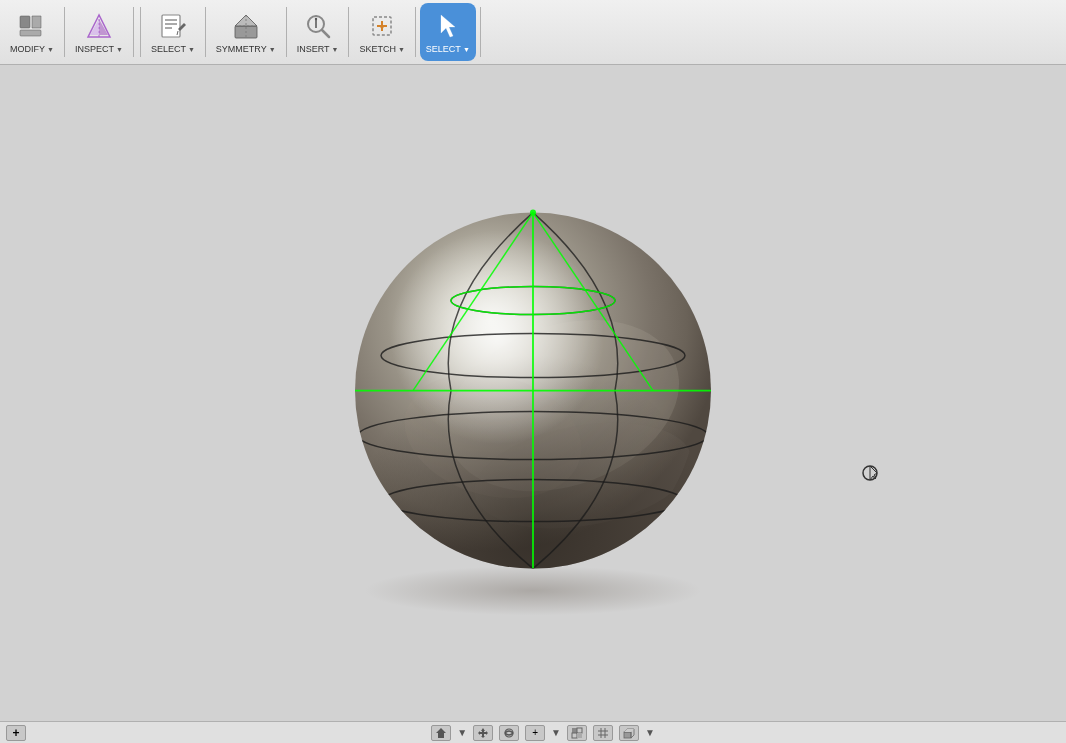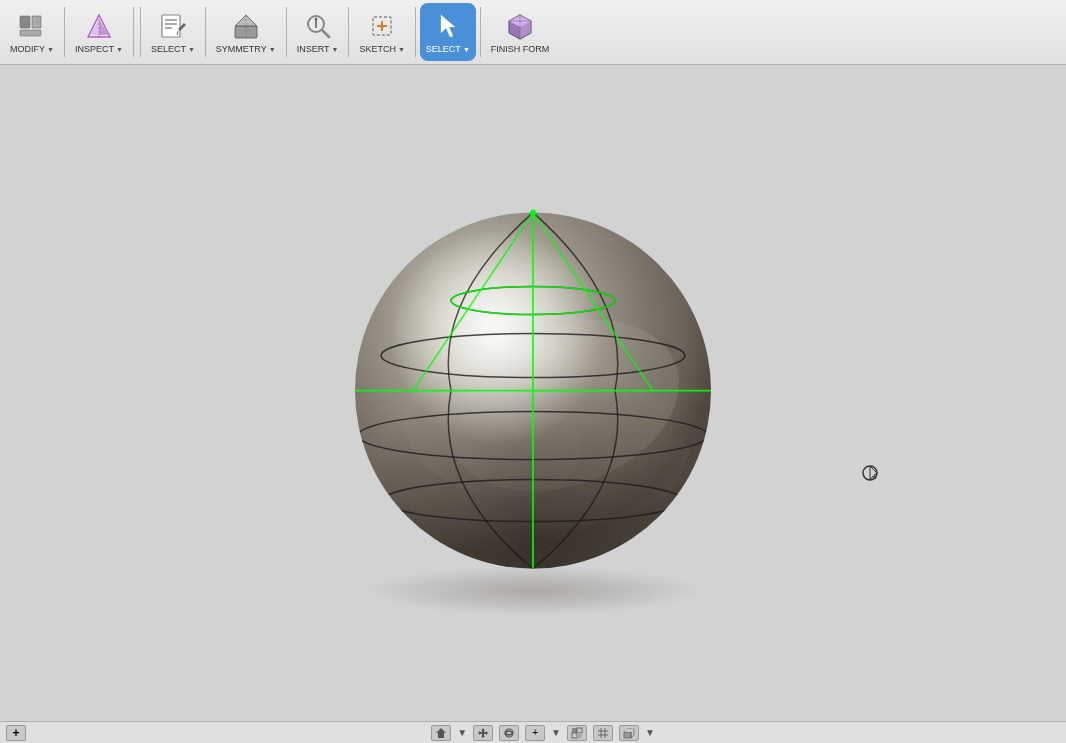--- a/index.html
+++ b/index.html
@@ -297,36 +297,20 @@
       </svg>
     </div>
     <div class="toolbar-label" style="color:white;">
       <span>SELECT</span>
       <span class="dropdown-arrow" style="color:white;">▼</span>
     </div>
   </div>
 
   <div class="toolbar-divider"></div>
 
-  <div class="toolbar-group">
-    <div class="toolbar-icon">
-      <svg width="30" height="30" viewBox="0 0 30 30">
-
-        <polygon points="15,4 26,10 26,22 15,28 4,22 4,10" fill="none" stroke="#666" stroke-width="1.2"></polygon>
-        <polygon points="15,4 26,10 15,16 4,10" fill="#cc99ee" opacity="0.7"></polygon>
-        <polygon points="15,16 26,10 26,22 15,28" fill="#9966bb" opacity="0.7"></polygon>
-        <polygon points="15,16 4,10 4,22 15,28" fill="#7744aa" opacity="0.7"></polygon>
-        <line x1="15" y1="4" x2="15" y2="28" stroke="#555" stroke-width="0.8" opacity="0.5"></line>
-        <line x1="4" y1="10" x2="26" y2="10" stroke="#555" stroke-width="0.8" opacity="0.5"></line>
-      </svg>
-    </div>
-    <div class="toolbar-label">
-      <span>FINISH FORM</span>
-    </div>
-  </div>
 
 </div>
 
 <div id="breadcrumb-bar">
   <span style="font-size:10px; color:#555;">—</span>
   <span style="margin-left:auto; cursor:pointer; font-size:11px;">✕</span>
 </div>
 
 <div id="viewport">
 

